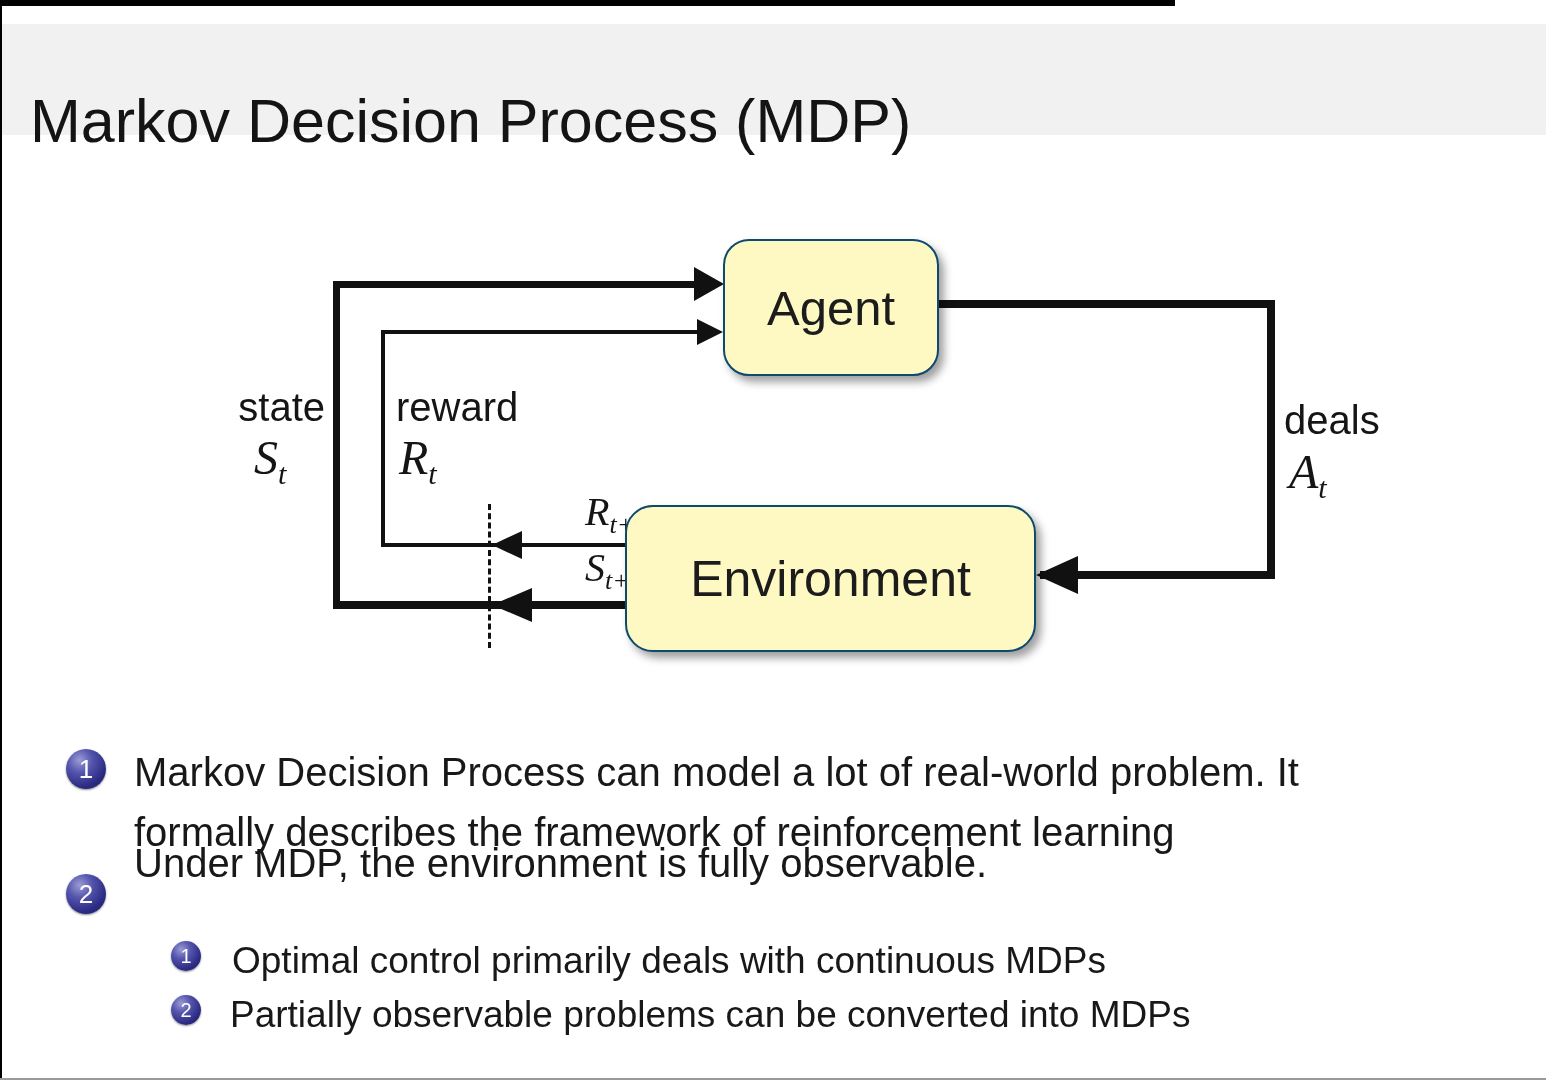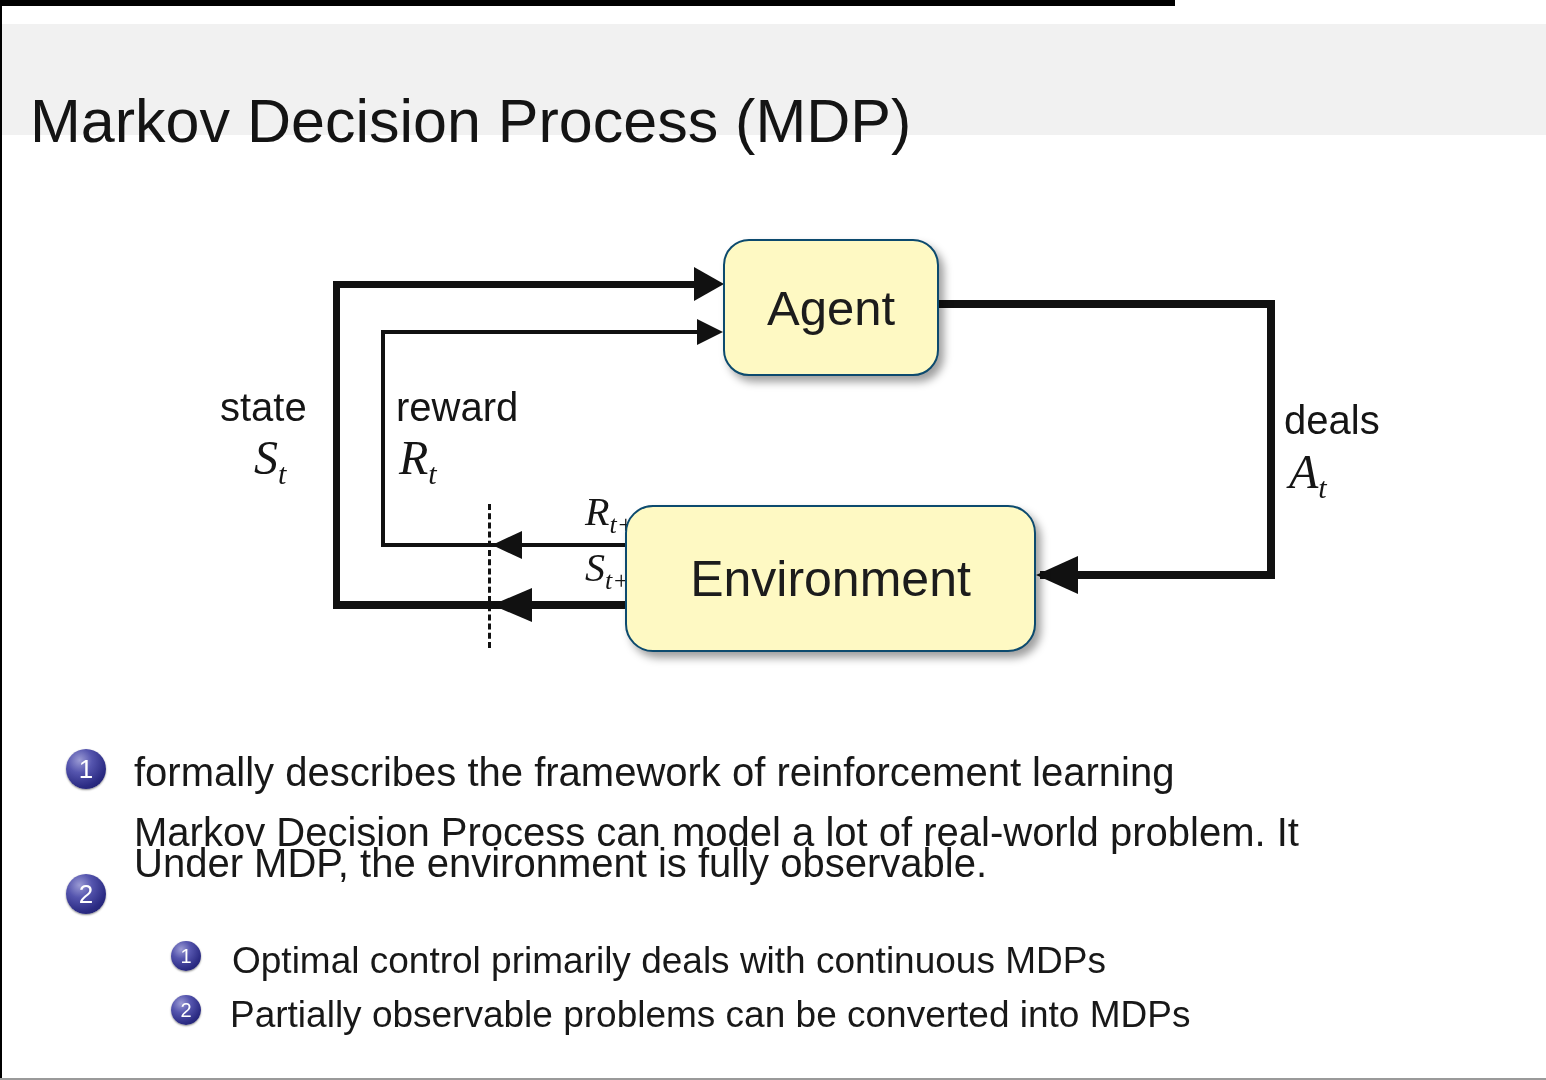--- a/index.html
+++ b/index.html
@@ -49,21 +49,21 @@
   .ah-action-env{left:1036px;top:556px;border-top:19px solid transparent;border-bottom:19px solid transparent;border-right:42px solid #111;}
 
   .dashed-line{left:488px;top:504px;width:0;height:144px;border-left:3px dashed #111;z-index:3;}
 
   .dlabel{position:absolute;font-size:40px;line-height:44px;color:#151515;z-index:8;white-space:nowrap;}
   .math{font-family:"Liberation Serif",serif;font-style:italic;font-size:48px;line-height:52px;}
   .math sub{font-size:30px;font-style:italic;line-height:0;vertical-align:-10px;}
   .math-sm{font-family:Liberation Serif, serif;font-style:italic;font-size:40px;line-height:44px;margin-left:44px;}
   .math-sm sub{font-size:26px;font-style:italic;line-height:0;vertical-align:-8px;}
 
-  .lbl-state{left:220px;top:385px;width:105px;text-align:left;}
+  .lbl-state{left:220px;top:385px;width:105px;text-align:right;}
   .lbl-state-sym{left:254px;top:432px;text-align:center;}
   .lbl-reward{left:396px;top:385px;}
   .lbl-reward-sym{left:399px;top:432px;}
   .lbl-action{left:1284px;top:398px;}
   .lbl-action-sym{left:1289px;top:446px;}
   .lbl-next-reward{left:541px;top:490px;}
   .lbl-next-state{left:541px;top:546px;}
 
   
   .ball{
@@ -134,22 +134,22 @@
   <div class="dlabel lbl-action-sym math"><span>A</span><sub>t</sub></div>
 
   <div class="dlabel lbl-next-reward math-sm"><span>R</span><sub>t+1</sub></div>
   <div class="dlabel lbl-next-state math-sm"><span>S</span><sub>t+1</sub></div>
 </div>
 
 <div>
 
   <span class="ball ball-l1 ball1">1</span>
   <div class="btext b1text">
+    <div>Markov Decision Process can model a lot of real-world problem. It</div>
     <div>formally describes the framework of reinforcement learning</div>
-    <div>Markov Decision Process can model a lot of real-world problem. It</div>
   </div>
 
   <span class="ball ball-l1 ball2">2</span>
   <div class="btext b2text">
     <div>Under MDP, the environment is fully observable.</div>
   </div>
 
   <span class="ball ball-l2 ball21">1</span>
   <div class="btext btext-l2 s1text">Optimal control primarily deals with continuous MDPs</div>
 

